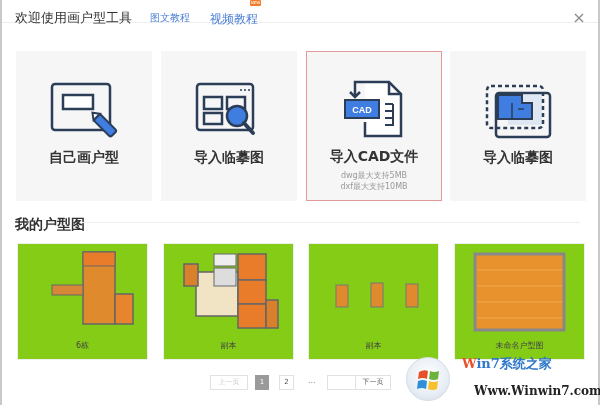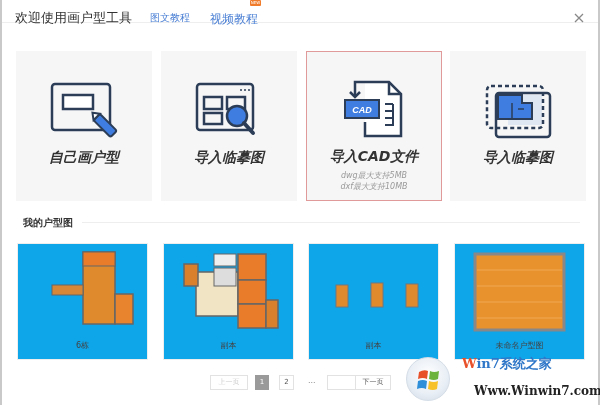--- a/index.html
+++ b/index.html
@@ -6,30 +6,30 @@
   html, body { width: 600px; height: 405px; overflow: hidden; background: #fff; font-family: "DejaVu Sans", "Liberation Sans", sans-serif; }
   .dialog { position: relative; width: 600px; height: 405px; background: #fff; border-left: 2px solid #c9c9c9; border-right: 2px solid #c9c9c9; }
   .header { position: absolute; left: 0; top: 0; width: 100%; height: 23px; border-bottom: 1px solid #eeeeee; }
   .title { position: absolute; left: 13px; top: 9px; font-size: 13px; color: #333; }
   .link1 { position: absolute; left: 148px; top: 11px; font-size: 10px; color: #4a7fd4; cursor: pointer; }
   .link2 { position: absolute; left: 208px; top: 11px; font-size: 12px; color: #4a7fd4; cursor: pointer; }
   .new-badge { position: absolute; left: 248px; top: 0px; width: 11px; height: 6px; background: #f07b2a; color: #fff; font-size: 4px; line-height: 6px; text-align: center; border-radius: 1px; }
   .close { position: absolute; right: 12px; top: 10px; width: 14px; height: 14px; cursor: pointer; }
   .close svg { width: 14px; height: 14px; }
 
-  .card { position: absolute; top: 51px; width: 136px; height: 150px; background: #f6f6f7; cursor: pointer; font-style: italic; }
+  .card { position: absolute; top: 51px; width: 136px; height: 150px; background: #f6f6f7; cursor: pointer; }
   .card.selected { border: 1px solid #e09a9a; }
   .card .icon { position: absolute; left: 34px; top: 30px; width: 70px; height: 62px; }
   .card .label { position: absolute; left: 0; width: 100%; top: 98px; text-align: center; font-size: 14px; font-weight: bold; color: #333; }
   .card .sub { position: absolute; left: 0; width: 100%; text-align: center; font-size: 8px; color: #999; }
 
-  .section-title { position: absolute; left: 13px; top: 216px; font-size: 10px; font-weight: bold; color: #333; margin-left: 8px; }
+  .section-title { position: absolute; left: 13px; top: 216px; font-size: 14px; font-weight: bold; color: #333; }
   .section-line { position: absolute; left: 80px; right: 18px; top: 222px; height: 1px; background: #eeeeee; }
 
-  .plan { position: absolute; top: 243px; width: 131px; height: 117px; background: #0ea5e9; border: 1px solid #eee; cursor: pointer; }
+  .plan { position: absolute; top: 243px; width: 131px; height: 117px; background: #84cc16; border: 1px solid #eee; cursor: pointer; }
   .plan .thumb { position: absolute; left: 10px; top: 6px; width: 111px; height: 82px; }
   .plan .name { position: absolute; left: 0; width: 100%; top: 96px; text-align: center; font-size: 8px; color: #444; }
 
   .pager { position: absolute; top: 375px; height: 15px; font-size: 7px; line-height: 13px; text-align: center; border: 1px solid #e2e2e2; color: #555; background: #fff; cursor: pointer; }
   .pager.disabled { color: #ccc; }
   .pager.active { background: #9a9a9a; border-color: #9a9a9a; color: #fff; }
   .ellipsis { position: absolute; top: 376px; left: 306px; font-size: 8px; color: #888; }
 
   .watermark { position: absolute; left: 400px; top: 355px; width: 200px; height: 50px; }
   .wm-logo { position: absolute; left: 4px; top: 2px; width: 44px; height: 44px; border-radius: 50%; background: radial-gradient(circle at 50% 40%, #ffffff 0%, #e8eef5 60%, #cfd8e4 100%); border: 1px solid #d5dde6; }

